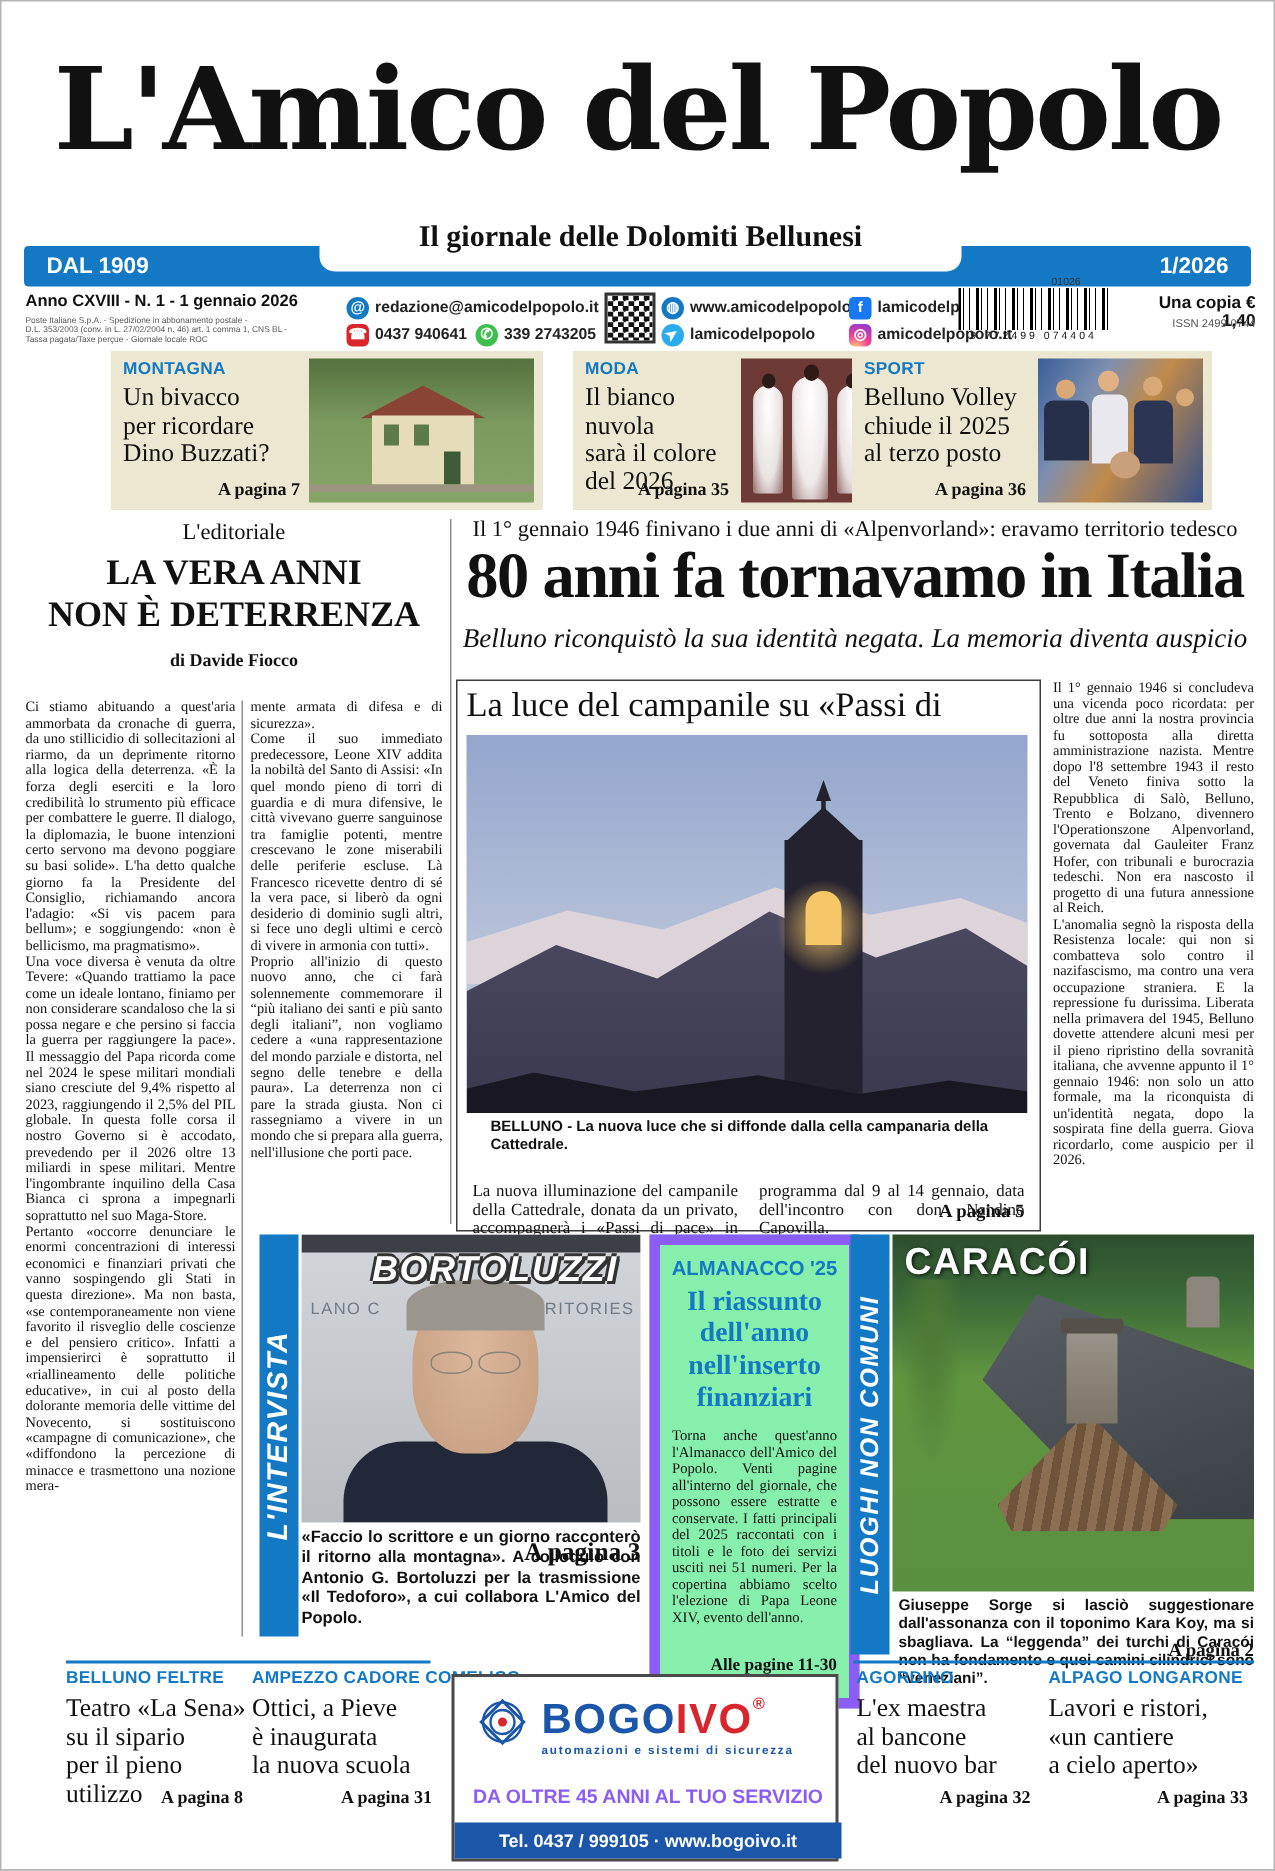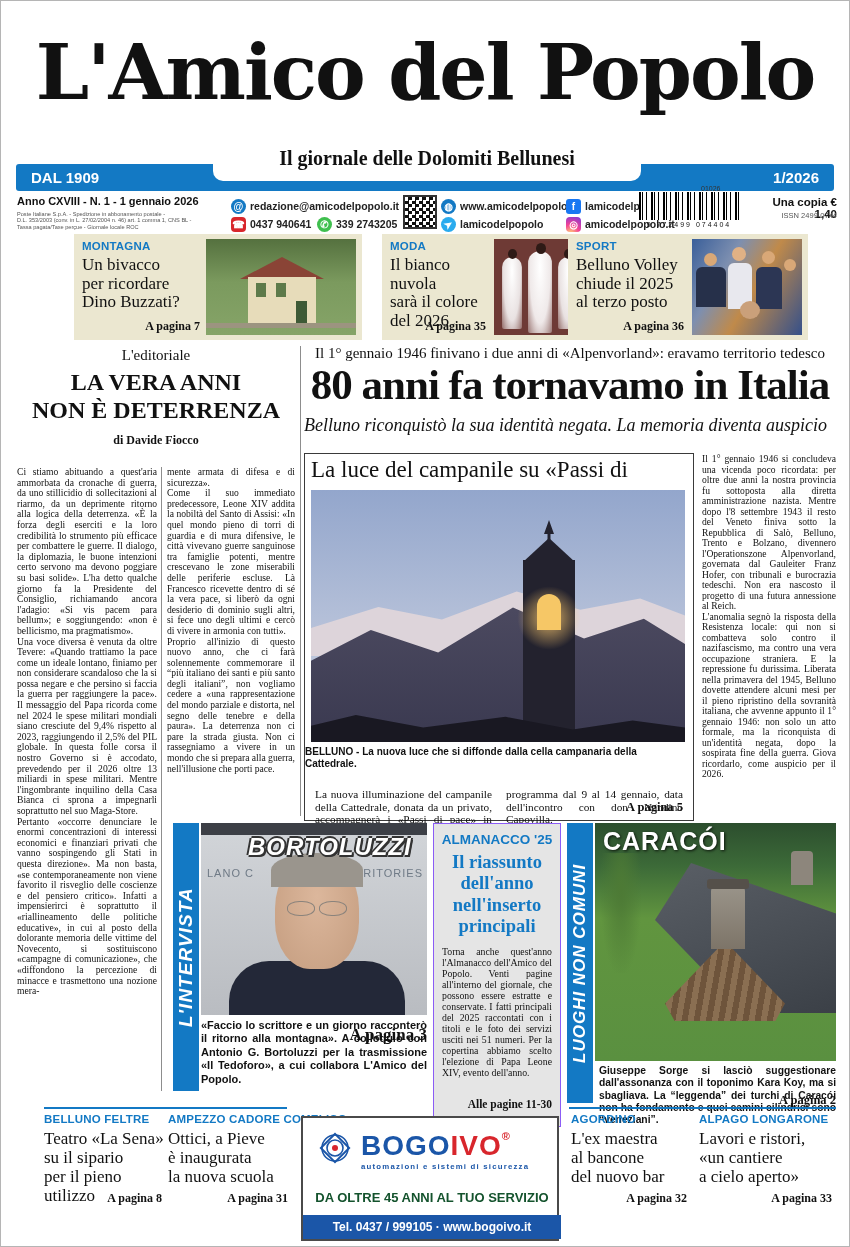--- a/index.html
+++ b/index.html
@@ -142,62 +142,62 @@
 Una voce diversa è venuta da oltre Tevere: «Quando trattiamo la pace come un ideale lontano, finiamo per non considerare scandaloso che la si possa negare e che persino si faccia la guerra per raggiungere la pace». Il messaggio del Papa ricorda come nel 2024 le spese militari mondiali siano cresciute del 9,4% rispetto al 2023, raggiungendo il 2,5% del PIL globale. In questa folle corsa il nostro Governo si è accodato, prevedendo per il 2026 oltre 13 miliardi in spese militari. Mentre l'ingombrante inquilino della Casa Bianca ci sprona a impegnarli soprattutto nel suo Maga-Store.
 Pertanto «occorre denunciare le enormi concentrazioni di interessi economici e finanziari privati che vanno sospingendo gli Stati in questa direzione». Ma non basta, «se contemporaneamente non viene favorito il risveglio delle coscienze e del pensiero critico». Infatti a impensierirci è soprattutto il «riallineamento delle politiche educative», in cui al posto della dolorante memoria delle vittime del Novecento, si sostituiscono «campagne di comunicazione», che «diffondono la percezione di minacce e trasmettono una nozione mera-</div>
   <div class="abs pre just bodytxt" style="left:166px;top:466px;width:128px;height:348px;overflow:hidden;">mente armata di difesa e di sicurezza».
 Come il suo immediato predecessore, Leone XIV addita la nobiltà del Santo di Assisi: «In quel mondo pieno di torri di guardia e di mura difensive, le città vivevano guerre sanguinose tra famiglie potenti, mentre crescevano le zone miserabili delle periferie escluse. Là Francesco ricevette dentro di sé la vera pace, si liberò da ogni desiderio di dominio sugli altri, si fece uno degli ultimi e cercò di vivere in armonia con tutti».
 Proprio all'inizio di questo nuovo anno, che ci farà solennemente commemorare il “più italiano dei santi e più santo degli italiani”, non vogliamo cedere a «una rappresentazione del mondo parziale e distorta, nel segno delle tenebre e della paura». La deterrenza non ci pare la strada giusta. Non ci rassegniamo a vivere in un mondo che si prepara alla guerra, nell'illusione che porti pace.</div>
   <div class="abs hairline" style="left:160px;top:466px;width:1px;height:624px;"></div>
   <div class="abs hairline" style="left:299px;top:345px;width:1px;height:470px;"></div>
 
   <div class="abs" style="left:303px;top:344px;width:532px;text-align:center;font-size:15px;">Il 1° gennaio 1946 finivano i due anni di «Alpenvorland»: eravamo territorio tedesco</div>
   <div class="abs" style="left:303px;top:360px;width:532px;text-align:center;font-weight:bold;font-size:43px;letter-spacing:-1px;line-height:1.1;">80 anni fa tornavamo in Italia</div>
-  <div class="abs" style="left:303px;top:414px;width:532px;text-align:left;font-style:italic;font-size:18px;">Belluno riconquistò la sua identità negata. La memoria diventa auspicio</div>
+  <div class="abs" style="left:303px;top:414px;width:532px;text-align:center;font-style:italic;font-size:18px;">Belluno riconquistò la sua identità negata. La memoria diventa auspicio</div>
   <div class="abs pre just" style="left:701px;top:453px;width:134px;height:364px;overflow:hidden;font-size:9.6px;line-height:10.5px;">Il 1° gennaio 1946 si concludeva una vicenda poco ricordata: per oltre due anni la nostra provincia fu sottoposta alla diretta amministrazione nazista. Mentre dopo l'8 settembre 1943 il resto del Veneto finiva sotto la Repubblica di Salò, Belluno, Trento e Bolzano, divennero l'Operationszone Alpenvorland, governata dal Gauleiter Franz Hofer, con tribunali e burocrazia tedeschi. Non era nascosto il progetto di una futura annessione al Reich.
 L'anomalia segnò la risposta della Resistenza locale: qui non si combatteva solo contro il nazifascismo, ma contro una vera occupazione straniera. E la repressione fu durissima. Liberata nella primavera del 1945, Belluno dovette attendere alcuni mesi per il pieno ripristino della sovranità italiana, che avvenne appunto il 1° gennaio 1946: non solo un atto formale, ma la riconquista di un'identità negata, dopo la sospirata fine della guerra. Giova ricordarlo, come auspicio per il 2026.</div>
 
   <div class="abs boxed" style="left:303px;top:452px;width:388px;height:366px;background:#fff;">
     <div class="abs" style="left:6px;top:3px;width:376px;font-size:23px;">La luce del campanile su «Passi di pace»</div>
     <div class="abs" style="left:6px;top:36px;width:374px;height:252px;background:linear-gradient(180deg,#93a6cc 0%,#b6c1d9 55%,#c9cfdd 100%);overflow:hidden;">
       <div class="abs" style="left:0;top:96px;width:374px;height:70px;background:#ddd4da;clip-path:polygon(0 60%,18% 30%,35% 48%,55% 8%,72% 34%,88% 18%,100% 42%,100% 100%,0 100%);"></div>
       <div class="abs" style="left:0;top:112px;width:374px;height:140px;background:linear-gradient(180deg,#4c4a60 0%,#3a3950 100%);clip-path:polygon(0 42%,16% 20%,34% 36%,54% 4%,73% 26%,89% 12%,100% 30%,100% 100%,0 100%);"></div>
       <div class="abs" style="left:212px;top:70px;width:52px;height:182px;background:#23222e;"></div>
       <div class="abs" style="left:212px;top:48px;width:52px;height:24px;background:#23222e;clip-path:polygon(0 100%,50% 0,100% 100%);"></div>
       <div class="abs" style="left:233px;top:30px;width:10px;height:20px;background:#23222e;clip-path:polygon(50% 0,100% 70%,65% 70%,65% 100%,35% 100%,35% 70%,0 70%);"></div>
       <div class="abs" style="left:206px;top:96px;width:64px;height:64px;background:radial-gradient(circle,rgba(250,200,110,.85) 0%,rgba(250,200,110,0) 70%);"></div>
       <div class="abs" style="left:226px;top:104px;width:24px;height:36px;background:#f6c766;border-radius:12px 12px 0 0;"></div>
       <div class="abs" style="left:0;top:216px;width:374px;height:36px;background:#191822;clip-path:polygon(0 55%,12% 25%,30% 60%,52% 30%,70% 65%,86% 40%,100% 60%,100% 100%,0 100%);"></div>
     </div>
-    <div class="abs capt" style="left:0;top:292px;width:376px;font-size:10px;">BELLUNO - La nuova luce che si diffonde dalla cella campanaria della Cattedrale.</div>
+    <div class="abs capt" style="left:22px;top:292px;width:376px;font-size:10px;">BELLUNO - La nuova luce che si diffonde dalla cella campanaria della Cattedrale.</div>
     <div class="abs just" style="left:10px;top:310px;width:368px;height:50px;font-size:11.3px;line-height:12.6px;column-count:2;column-gap:14px;overflow:hidden;margin-top:24px;">La nuova illuminazione del campanile della Cattedrale, donata da un privato, accompagnerà i «Passi di pace» in programma dal 9 al 14 gennaio, data dell'incontro con don Nandino Capovilla.</div>
     <div class="abs pageref" style="right:10px;top:346px;width:150px;font-size:12.5px;">A pagina 5</div>
   </div>
 
   <div class="abs vband" style="left:172px;top:822px;width:26px;height:268px;font-size:19px;">L'INTERVISTA</div>
   <div class="abs" style="left:200px;top:822px;width:226px;height:192px;background:linear-gradient(180deg,#d2d5d9 0%,#b9bcc1 100%);overflow:hidden;">
     <div class="abs" style="left:0;top:0;width:226px;height:12px;background:#3c3f46;"></div>
     <div class="abs sans" style="left:6px;top:44px;font-size:11px;color:#6f7a86;letter-spacing:1px;">LANO C</div>
     <div class="abs sans" style="right:4px;top:44px;font-size:11px;color:#6f7a86;letter-spacing:1px;">RRITORIES</div>
     <div class="abs" style="left:28px;top:138px;width:176px;height:54px;background:#232838;border-radius:40px 40px 0 0;"></div>
     <div class="abs" style="left:74px;top:34px;width:84px;height:112px;background:radial-gradient(ellipse at 50% 35%,#dcb79c 0%,#c9a285 80%);border-radius:46% 46% 42% 42%;"></div>
     <div class="abs" style="left:70px;top:30px;width:92px;height:34px;background:#9a958d;border-radius:50% 50% 0 0;"></div>
     <div class="abs" style="left:86px;top:78px;width:26px;height:13px;border:1.5px solid #8a837c;border-radius:45%;"></div>
     <div class="abs" style="left:118px;top:78px;width:26px;height:13px;border:1.5px solid #8a837c;border-radius:45%;"></div>
     <div class="abs sans" style="left:8px;top:10px;font-weight:bold;font-style:italic;font-size:24px;color:#fff;letter-spacing:1px;text-shadow:-2px 0 #333,2px 0 #333,0 -2px #333,0 2px #333,2px 2px #333;margin-left:39px;">BORTOLUZZI</div>
   </div>
   <div class="abs capt just" style="left:200px;top:1018px;width:226px;font-size:11px;line-height:1.22;">«Faccio lo scrittore e un giorno racconterò il ritorno alla montagna». A colloquio con Antonio G. Bortoluzzi per la trasmissione «Il Tedoforo», a cui collabora L'Amico del Popolo.</div>
   <div class="abs pageref" style="left:276px;top:1024px;width:150px;font-size:17px;">A pagina 3</div>
 
-  <div class="abs" style="left:432px;top:822px;width:126px;height:302px;border:1px solid #8b5cf6;background:#e5e5e5;">
+  <div class="abs" style="left:432px;top:822px;width:126px;height:302px;border:7px solid #8b5cf6;background:#86efac;">
     <div class="abs sans" style="left:0;top:8px;width:126px;text-align:center;font-weight:bold;font-size:13.5px;color:#1379c4;">ALMANACCO '25</div>
     <div class="abs pre" style="left:0;top:28px;width:126px;text-align:center;font-weight:bold;font-size:18.5px;line-height:1.15;color:#1379c4;">Il riassunto
 dell'anno
 nell'inserto
-principali</div>
+finanziari</div>
     <div class="abs just" style="left:8px;top:122px;width:110px;height:150px;font-size:9.8px;line-height:11px;overflow:hidden;">Torna anche quest'anno l'Almanacco dell'Amico del Popolo. Venti pagine all'interno del giornale, che possono essere estratte e conservate. I fatti principali del 2025 raccontati con i titoli e le foto dei servizi usciti nei 51 numeri. Per la copertina abbiamo scelto l'elezione di Papa Leone XIV, evento dell'anno.</div>
     <div class="abs pageref" style="left:8px;top:274px;width:110px;font-size:11.5px;">Alle pagine 11-30</div>
   </div>
 
   <div class="abs vband" style="left:566px;top:822px;width:26px;height:280px;font-size:17px;">LUOGHI NON COMUNI</div>
   <div class="abs" style="left:594px;top:822px;width:241px;height:238px;background:linear-gradient(180deg,#2c4e2e 0%,#3c6a38 18%,#61953f 40%,#5a9040 100%);overflow:hidden;">
     <div class="abs" style="left:60px;top:40px;width:200px;height:150px;background:linear-gradient(160deg,#5a5f66 0%,#474c53 60%,#3a3f46 100%);clip-path:polygon(18% 0,100% 38%,100% 100%,45% 100%,0 38%);"></div>
     <div class="abs" style="left:70px;top:118px;width:120px;height:80px;background:repeating-linear-gradient(100deg,#8a6f52 0 6px,#6e543b 6px 12px);clip-path:polygon(50% 0,100% 78%,92% 100%,8% 100%,0 78%);"></div>
     <div class="abs" style="left:116px;top:62px;width:34px;height:64px;background:linear-gradient(180deg,#9a948a 0%,#7d7468 100%);border-radius:6px 6px 0 0;"></div>
     <div class="abs" style="left:112px;top:56px;width:42px;height:10px;background:#55504a;border-radius:3px;"></div>
@@ -229,21 +229,21 @@
         <rect x="10" y="10" width="20" height="20" transform="rotate(45 20 20)" fill="none" stroke="#1b56a8" stroke-width="2"></rect>
         <circle cx="20" cy="20" r="13" fill="none" stroke="#1b56a8" stroke-width="1.6"></circle>
         <circle cx="20" cy="20" r="8" fill="none" stroke="#1b56a8" stroke-width="1.6"></circle>
         <circle cx="20" cy="20" r="3" fill="#d8262c"></circle>
       </svg>
     </div>
     <div class="abs sans" style="left:58px;top:12px;font-weight:bold;font-size:28px;letter-spacing:1px;">
       <span style="color:#1b56a8;">BOGO</span><span style="color:#d8262c;">IVO</span><span style="color:#d8262c;font-size:11px;vertical-align:top;">®</span>
     </div>
     <div class="abs sans" style="left:58px;top:44px;font-size:7.8px;font-weight:bold;color:#1b56a8;letter-spacing:1.2px;">automazioni e sistemi di sicurezza</div>
-    <div class="abs sans" style="left:0;top:72px;width:258px;text-align:center;font-weight:bold;font-size:13px;color:#14532d;">DA OLTRE 45 ANNI AL TUO SERVIZIO</div>
+    <div class="abs sans" style="left:0;top:72px;width:258px;text-align:center;font-weight:bold;font-size:13px;color:#8b5cf6;">DA OLTRE 45 ANNI AL TUO SERVIZIO</div>
     <div class="abs sans" style="left:0;bottom:0;width:258px;height:24px;background:#1b56a8;color:#fff;font-weight:bold;font-size:12px;line-height:24px;text-align:center;">Tel. 0437 / 999105  ·  www.bogoivo.it</div>
   </div>
 
   <div class="abs seclabel" style="left:570px;top:1112px;">AGORDINO</div>
   <div class="abs pre" style="left:570px;top:1128px;width:120px;font-size:17px;line-height:1.12;">L'ex maestra
 al bancone
 del nuovo bar</div>
   <div class="abs pageref" style="left:570px;top:1190px;width:116px;">A pagina 32</div>
 
   <div class="abs seclabel" style="left:698px;top:1112px;">ALPAGO LONGARONE</div>

